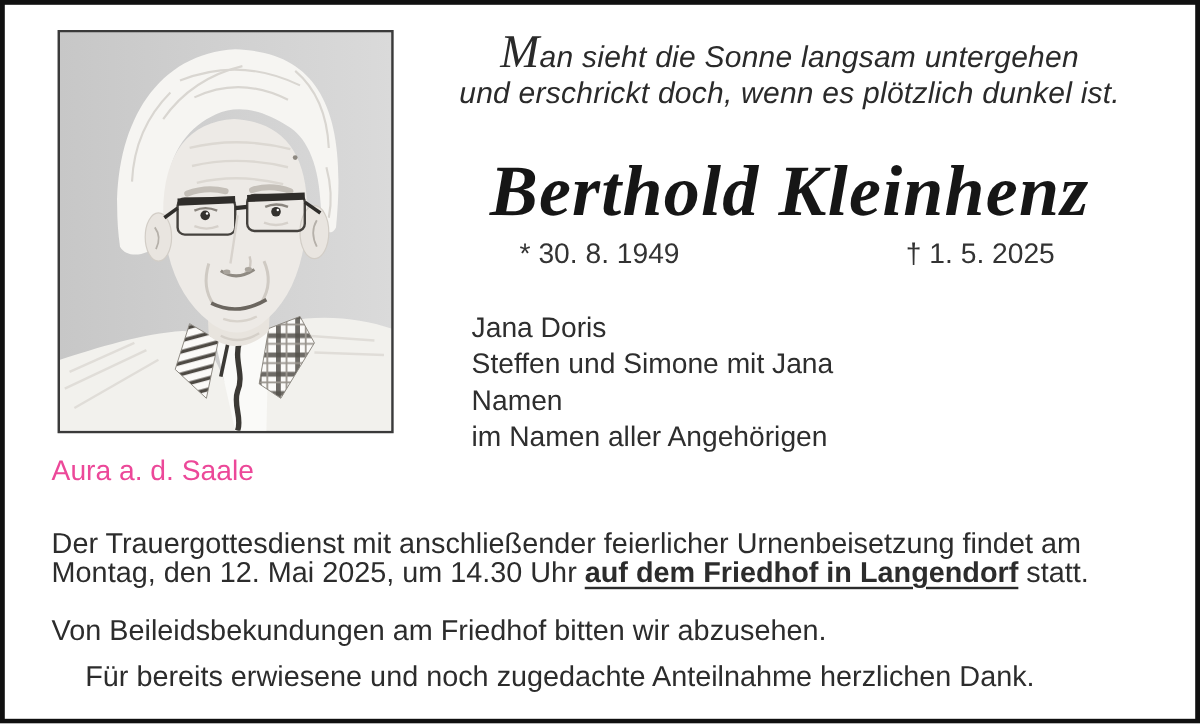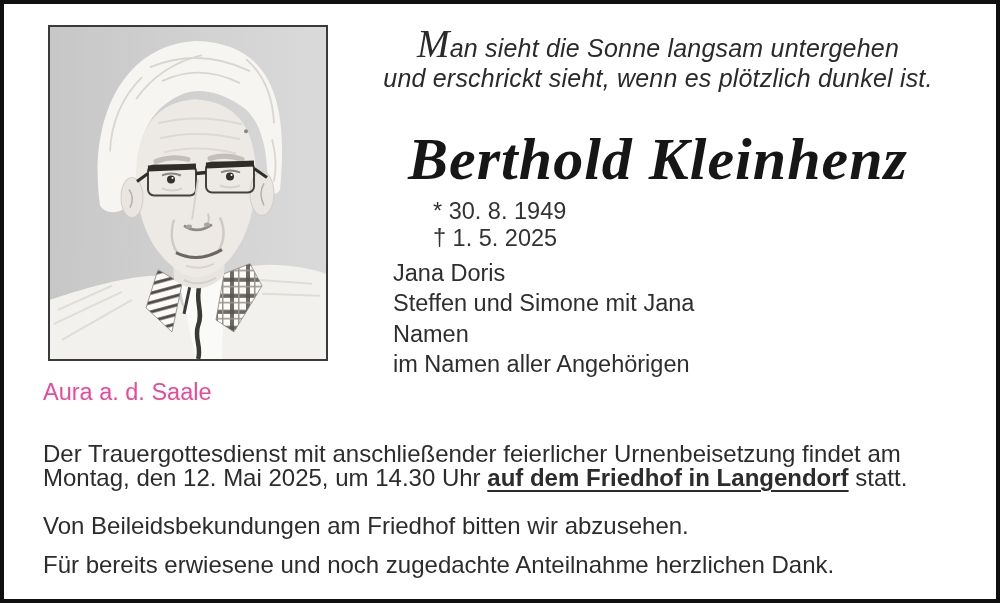--- a/index.html
+++ b/index.html
@@ -28,39 +28,39 @@
 
   .name {
     position:absolute; left:348px; top:131px; width:620px; margin:0;
     text-align:center; font-family:"Liberation Serif","DejaVu Serif",serif;
     font-style:italic; font-weight:bold; font-size:60px; line-height:56px;
     color:#161616; letter-spacing:1px;
   }
 
   .dates {
     position:absolute; left:433px; top:198px; width:446px;
-    display:flex; justify-content:space-between; font-size:23.5px; color:#333;flex-direction:column;
+    display:flex; justify-content:space-between; font-size:23.5px; color:#333;
   }
 
   .family {
     position:absolute; left:393px; top:258px;
     font-size:23.5px; line-height:30.4px; color:#2e2e2e;
   }
 
   .location {
     position:absolute; left:43px; top:379px;
     font-size:23.5px; color:#ec4899;
   }
 
   .announcement { position:absolute; left:43px; top:440px; width:930px; font-size:24px; color:#2c2c2c; }
   .a-line { position:absolute; left:0; white-space:nowrap; }
   .a-line.l1 { top:0; }
   .a-line.l2 { top:24px; }
   .a-line.l3 { top:72px; }
-  .a-line.l4 { top:111px; }
+  .a-line.l4 { top:111px;margin-left:28px; }
   .emph { font-weight:bold; text-decoration:underline; text-underline-offset:4px; text-decoration-thickness:2px; }
 </style>
 </head>
 <body>
 
 <div>
   <div class="frame"></div>
 
   <div class="photo" title="Schwarz-weißes Porträtfoto eines älteren Mannes mit Brille, hellem Pullover und kariertem Hemdkragen">
     <svg viewBox="0 0 276 331" xmlns="http://www.w3.org/2000/svg" preserveAspectRatio="none">
@@ -158,21 +158,21 @@
       <path d="M 124,192 Q 118,212 128,226" stroke="#cfcac3" stroke-width="2.5" fill="none"></path>
       <path d="M 170,190 Q 178,208 168,224" stroke="#cfcac3" stroke-width="2.5" fill="none"></path>
       <path d="M 126,225 Q 148,236 172,222" stroke="#6b665f" stroke-width="3" fill="none"></path>
       <path d="M 136,238 Q 150,243 164,236" stroke="#d8d3cc" stroke-width="2" fill="none"></path>
       <path d="M 134,252 Q 149,260 166,250" stroke="#d5d0c9" stroke-width="2" fill="none"></path>
     </svg>
   </div>
 
   <div class="quote">
     <div><span class="quote-initial">M</span><span>an sieht die Sonne langsam untergehen</span></div>
-    <div>und erschrickt sieht, wenn es plötzlich dunkel ist.</div>
+    <div>und erschrickt doch, wenn es plötzlich dunkel ist.</div>
   </div>
 
   <h1 class="name">Berthold Kleinhenz</h1>
 
   <div class="dates">
     <span>* 30. 8. 1949</span>
     <span>† 1. 5. 2025</span>
   </div>
 
   <div class="family">

